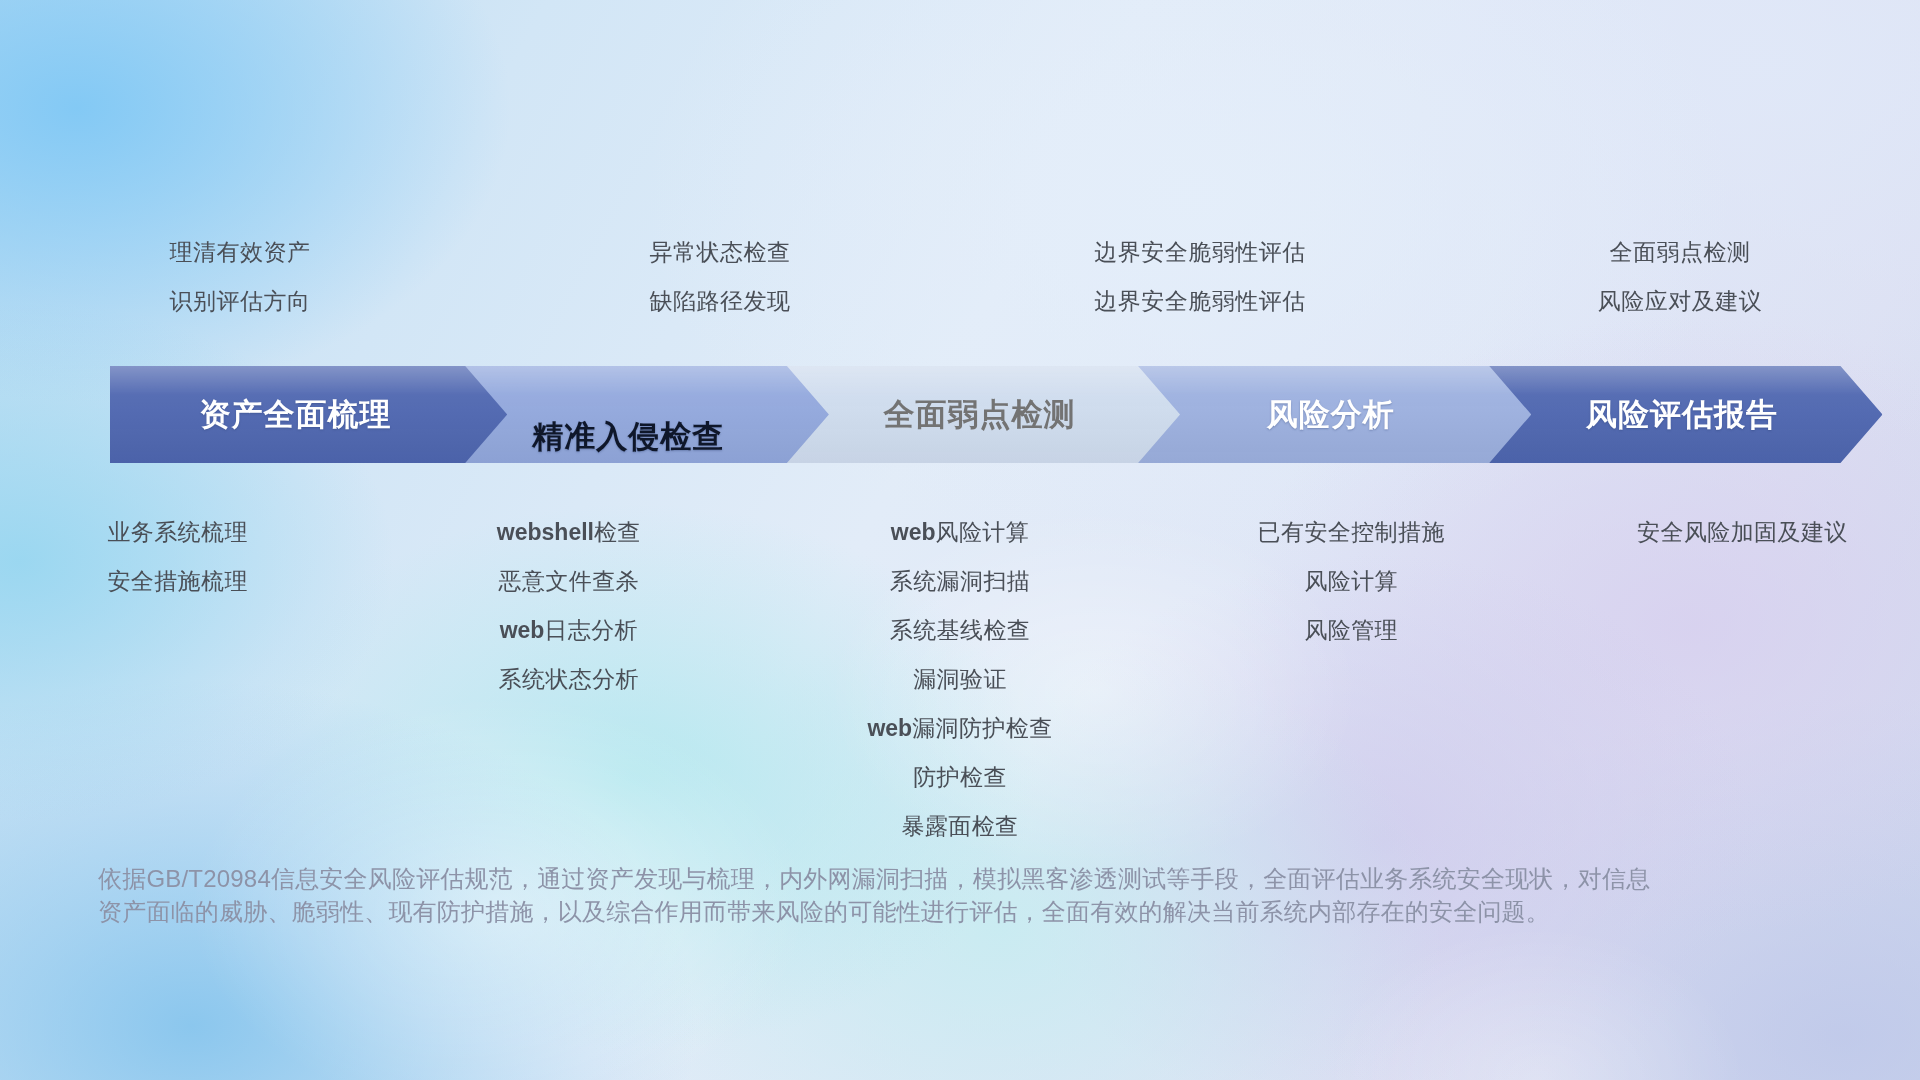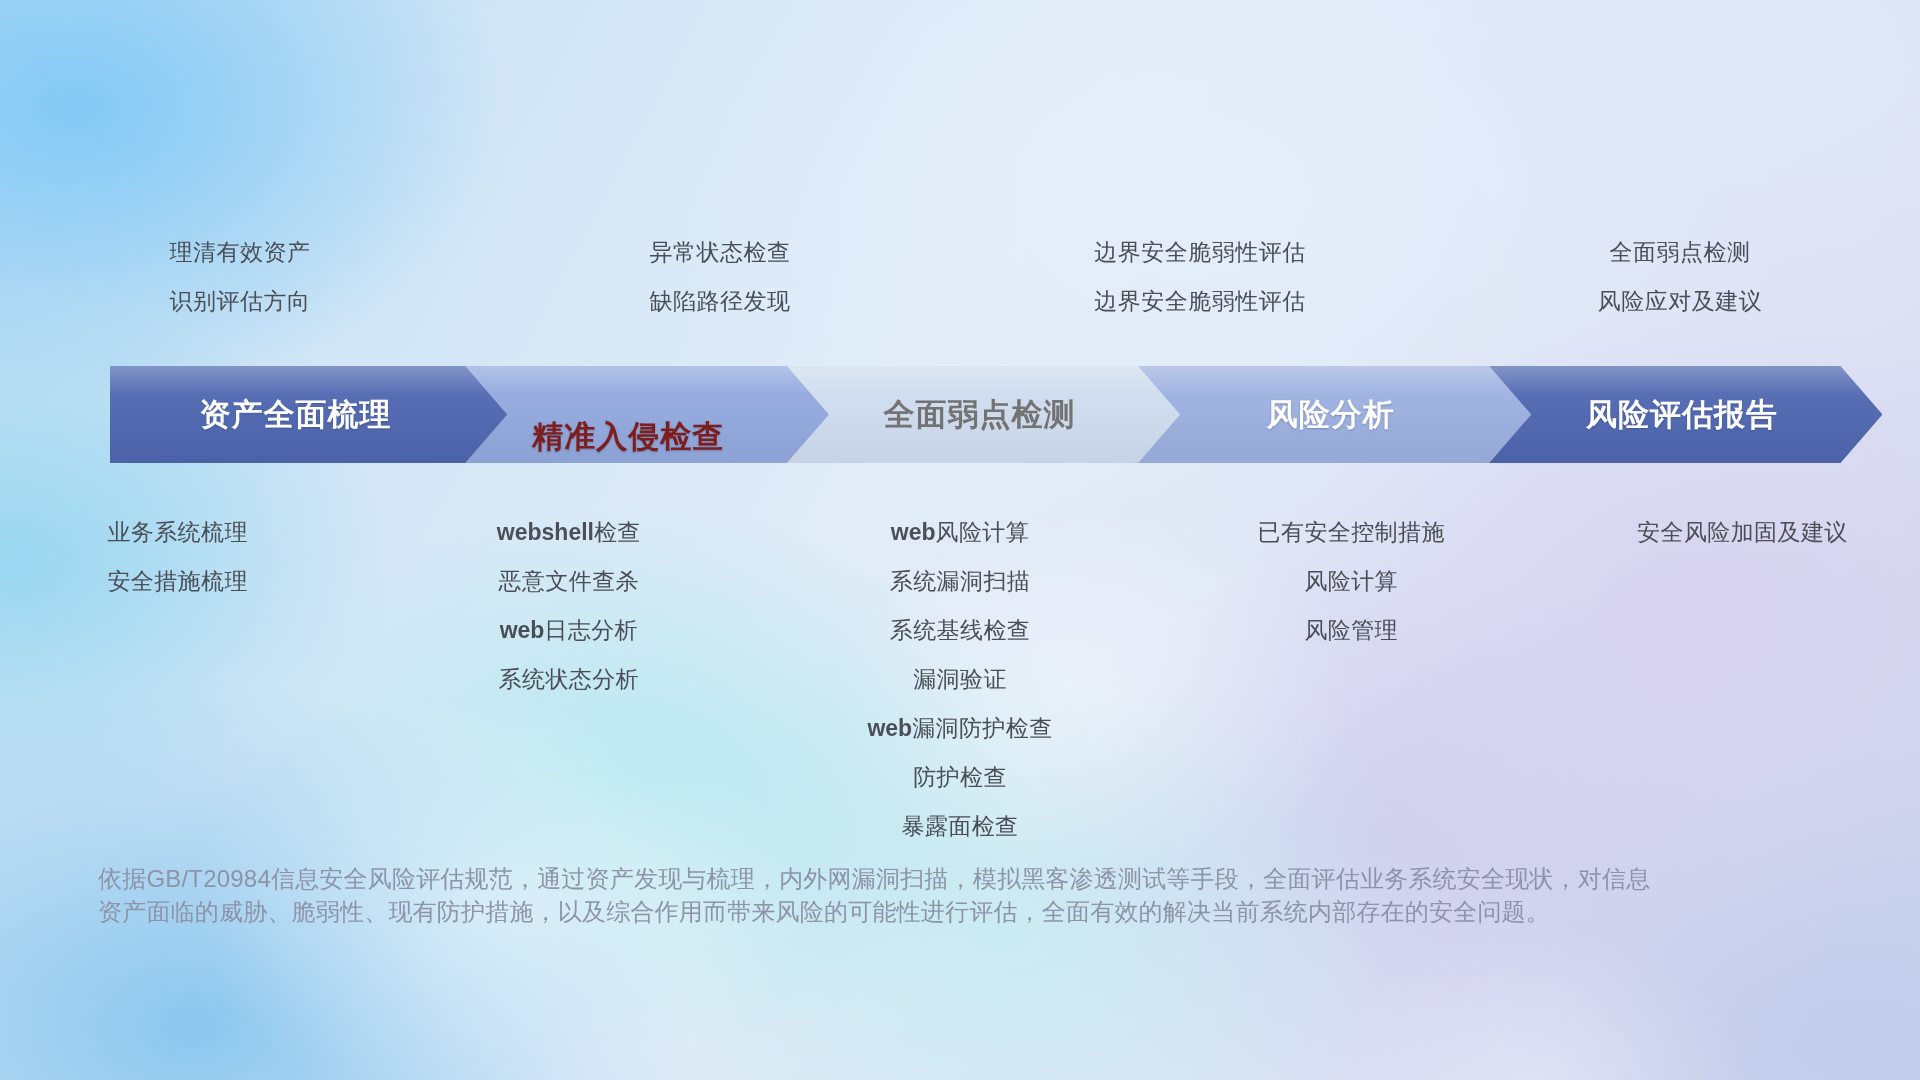--- a/index.html
+++ b/index.html
@@ -161,21 +161,21 @@
       </div>
     </div>
 
   <div id="arrow-band">
       <div class="arrow" style="left: 18px; width: 397.2px; z-index: 5; justify-content: flex-end;">
         <div class="shape" style="background: linear-gradient(rgba(255, 255, 255, 0.3) 0%, rgba(255, 255, 255, 0.05) 30%, rgba(0, 0, 0, 0.04) 100%), rgb(78, 102, 176); filter: drop-shadow(rgba(90, 105, 140, 0.28) 2px 2px 3px);"></div>
         <div class="label" style="color: rgb(255, 255, 255); text-shadow: rgba(40, 60, 110, 0.35) 0px 1px 2px;">资产全面梳理</div>
       </div>
       <div class="arrow notched" style="left: 339.7px; width: 397.2px; z-index: 4;">
         <div class="shape" style="background: linear-gradient(rgba(255, 255, 255, 0.3) 0%, rgba(255, 255, 255, 0.05) 30%, rgba(0, 0, 0, 0.04) 100%), rgb(146, 168, 221); filter: drop-shadow(rgba(90, 105, 140, 0.28) 2px 2px 3px);"></div>
-        <div class="label" style="color: #7f1d1d; text-shadow: rgba(40, 60, 110, 0.35) 0px 1px 2px; margin-top: 44px;">精准入侵检查</div>
+        <div class="label" style="color: #0f172a; text-shadow: rgba(40, 60, 110, 0.35) 0px 1px 2px; margin-top: 44px;">精准入侵检查</div>
       </div>
       <div class="arrow notched" style="left: 690.9px; width: 397.2px; z-index: 3;">
         <div class="shape" style="background: linear-gradient(rgba(255, 255, 255, 0.3) 0%, rgba(255, 255, 255, 0.05) 30%, rgba(0, 0, 0, 0.04) 100%), rgb(207, 220, 238); filter: drop-shadow(rgba(90, 105, 140, 0.28) 2px 2px 3px);"></div>
         <div class="label" style="color: #737373;">全面弱点检测</div>
       </div>
       <div class="arrow notched" style="left: 1042.1px; width: 397.2px; z-index: 2; justify-content: flex-end;">
         <div class="shape" style="background: linear-gradient(rgba(255, 255, 255, 0.3) 0%, rgba(255, 255, 255, 0.05) 30%, rgba(0, 0, 0, 0.04) 100%), rgb(156, 176, 223); filter: drop-shadow(rgba(90, 105, 140, 0.28) 2px 2px 3px);"></div>
         <div class="label" style="color: rgb(255, 255, 255); text-shadow: rgba(40, 60, 110, 0.35) 0px 1px 2px;">风险分析</div>
       </div>
       <div class="arrow notched" style="left: 1393.3px; width: 397.2px; z-index: 1;">

